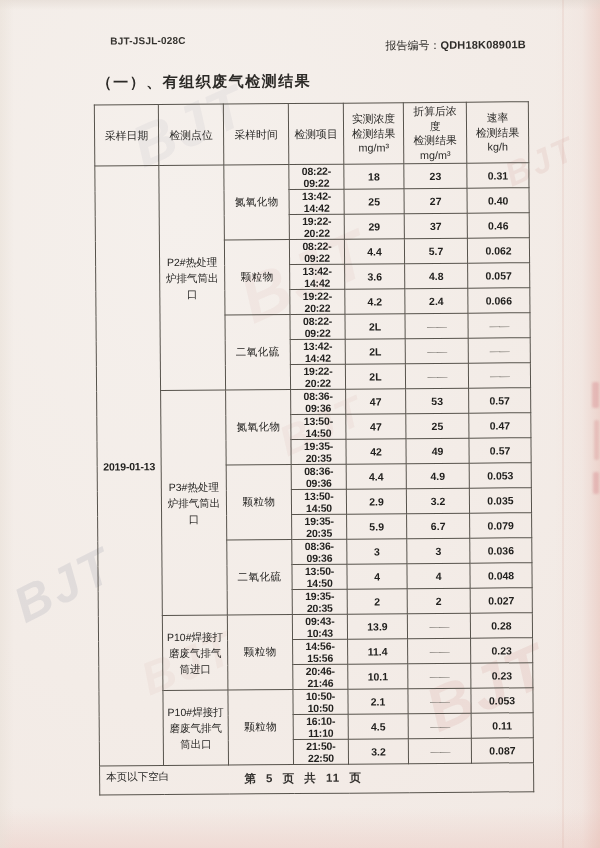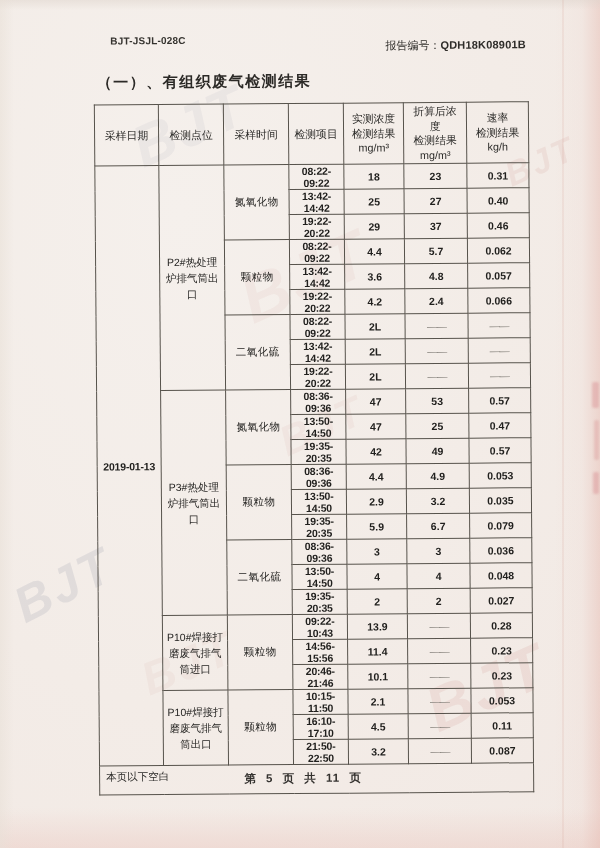--- a/index.html
+++ b/index.html
@@ -225,21 +225,21 @@
             <td class="cell-time">19:35-20:35</td>
             <td class="cell-num">2</td>
             <td class="cell-num">2</td>
             <td class="cell-num">0.027</td>
           </tr>
           <tr>
             <td class="cell-location" rowspan="3">P10#焊接打
 磨废气排气
 筒进口</td>
             <td class="cell-item" rowspan="3">颗粒物</td>
-            <td class="cell-time">09:22-10:43</td>
+            <td class="cell-time">09:43-10:43</td>
             <td class="cell-num">13.9</td>
             <td class="cell-num cell-dash">——</td>
             <td class="cell-num">0.28</td>
           </tr>
           <tr>
             <td class="cell-time">14:56-15:56</td>
             <td class="cell-num">11.4</td>
             <td class="cell-num cell-dash">——</td>
             <td class="cell-num">0.23</td>
           </tr>
@@ -247,27 +247,27 @@
             <td class="cell-time">20:46-21:46</td>
             <td class="cell-num">10.1</td>
             <td class="cell-num cell-dash">——</td>
             <td class="cell-num">0.23</td>
           </tr>
           <tr>
             <td class="cell-location" rowspan="3">P10#焊接打
 磨废气排气
 筒出口</td>
             <td class="cell-item" rowspan="3">颗粒物</td>
-            <td class="cell-time">10:15-11:50</td>
+            <td class="cell-time">10:50-10:50</td>
             <td class="cell-num">2.1</td>
             <td class="cell-num cell-dash">——</td>
             <td class="cell-num">0.053</td>
           </tr>
           <tr>
-            <td class="cell-time">16:10-17:10</td>
+            <td class="cell-time">16:10-11:10</td>
             <td class="cell-num">4.5</td>
             <td class="cell-num cell-dash">——</td>
             <td class="cell-num">0.11</td>
           </tr>
           <tr>
             <td class="cell-time">21:50-22:50</td>
             <td class="cell-num">3.2</td>
             <td class="cell-num cell-dash">——</td>
             <td class="cell-num">0.087</td>
           </tr>

